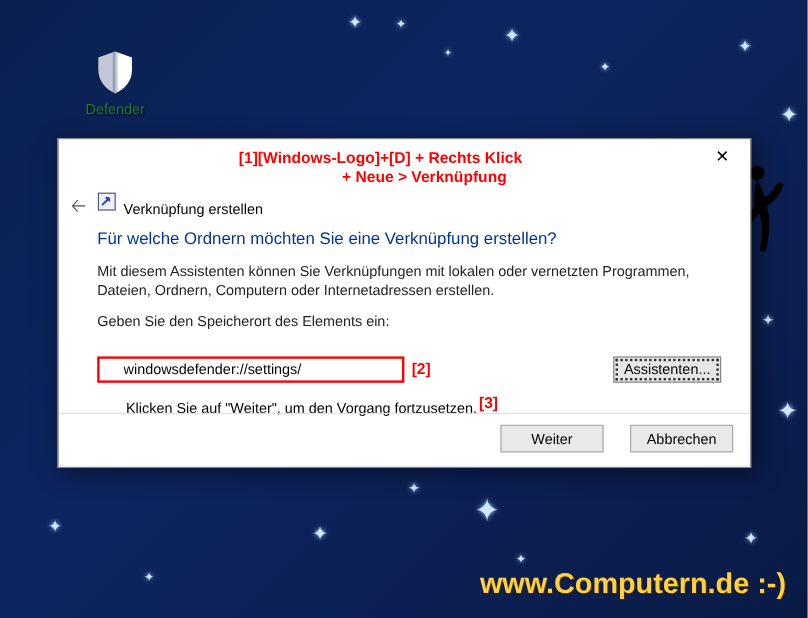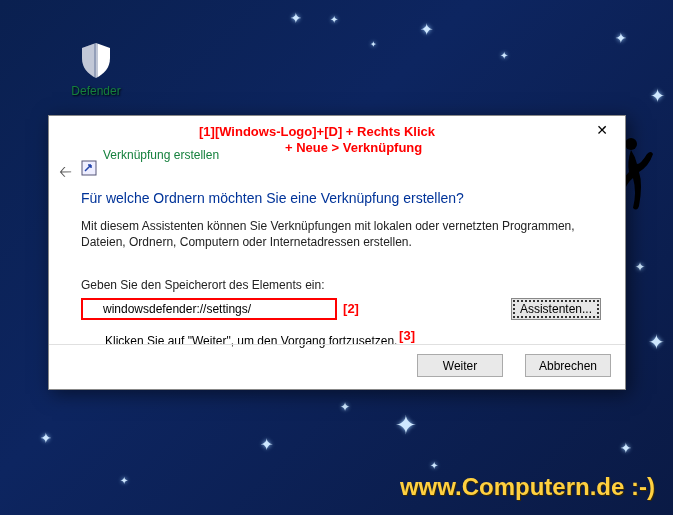--- a/index.html
+++ b/index.html
@@ -87,23 +87,23 @@
   .dlg-icon {
     position: absolute;
     left: 32px;
     top: 44px;
     width: 16px;
     height: 16px;
   }
   .dlg-title {
     position: absolute;
     left: 54px;
-    top: 32px;
-    font-size: 12px;
-    color: #15803d;
+    top: 51px;
+    font-size: 12px;
+    color: #000000;
   }
   .annot {
     color: #ff0000;
     font-family: Arial, sans-serif;
     font-size: 13px;
     font-weight: bold;
     position: absolute;
     white-space: nowrap;
   }
   .dlg-body {
@@ -114,21 +114,21 @@
   }
   .heading {
     color: #003399;
     font-size: 14px;
     margin-bottom: 12px;
   }
   .para {
     color: #222;
     font-size: 12px;
     line-height: 1.35;
-    margin-bottom: 27px;
+    margin-bottom: 10px;
   }
   .fieldrow {
     display: flex;
     align-items: center;
     gap: 6px;
   }
   .path-input {
     flex: 1;
     height: 22px;
     border: 2px solid #ff0000;
@@ -232,21 +232,21 @@
       <svg viewBox="0 0 16 16">
           <rect x="1" y="1" width="14" height="14" fill="#eef" stroke="#557"></rect>
           <path d="M4 11 L10 5 M10 5 h-3 M10 5 v3" stroke="#24a" stroke-width="1.5" fill="none"></path>
         </svg>
     </div>
     <div class="dlg-title">Verknüpfung erstellen</div>
 
     <div class="dlg-body">
       <div class="heading">Für welche Ordnern möchten Sie eine Verknüpfung erstellen?</div>
       <div class="para">Mit diesem Assistenten können Sie Verknüpfungen mit lokalen oder vernetzten Programmen, Dateien, Ordnern, Computern oder Internetadressen erstellen.</div>
-      <div class="para" style="margin-bottom:4px">Geben Sie den Speicherort des Elements ein:</div>
+      <div class="para" style="margin-bottom:20px">Geben Sie den Speicherort des Elements ein:</div>
       <div class="fieldrow">
         <input class="path-input" type="text" value="windowsdefender://settings/" style="">
         <span class="annot" style="position:static">[2]</span>
         <span style="flex:0 0 140px"></span>
         <button class="browse-btn">Assistenten...</button>
       </div>
       <div class="hint">Klicken Sie auf "Weiter", um den Vorgang fortzusetzen.</div>
     </div>
 
     <span class="annot" style="right:210px; bottom:46px">[3]</span>

